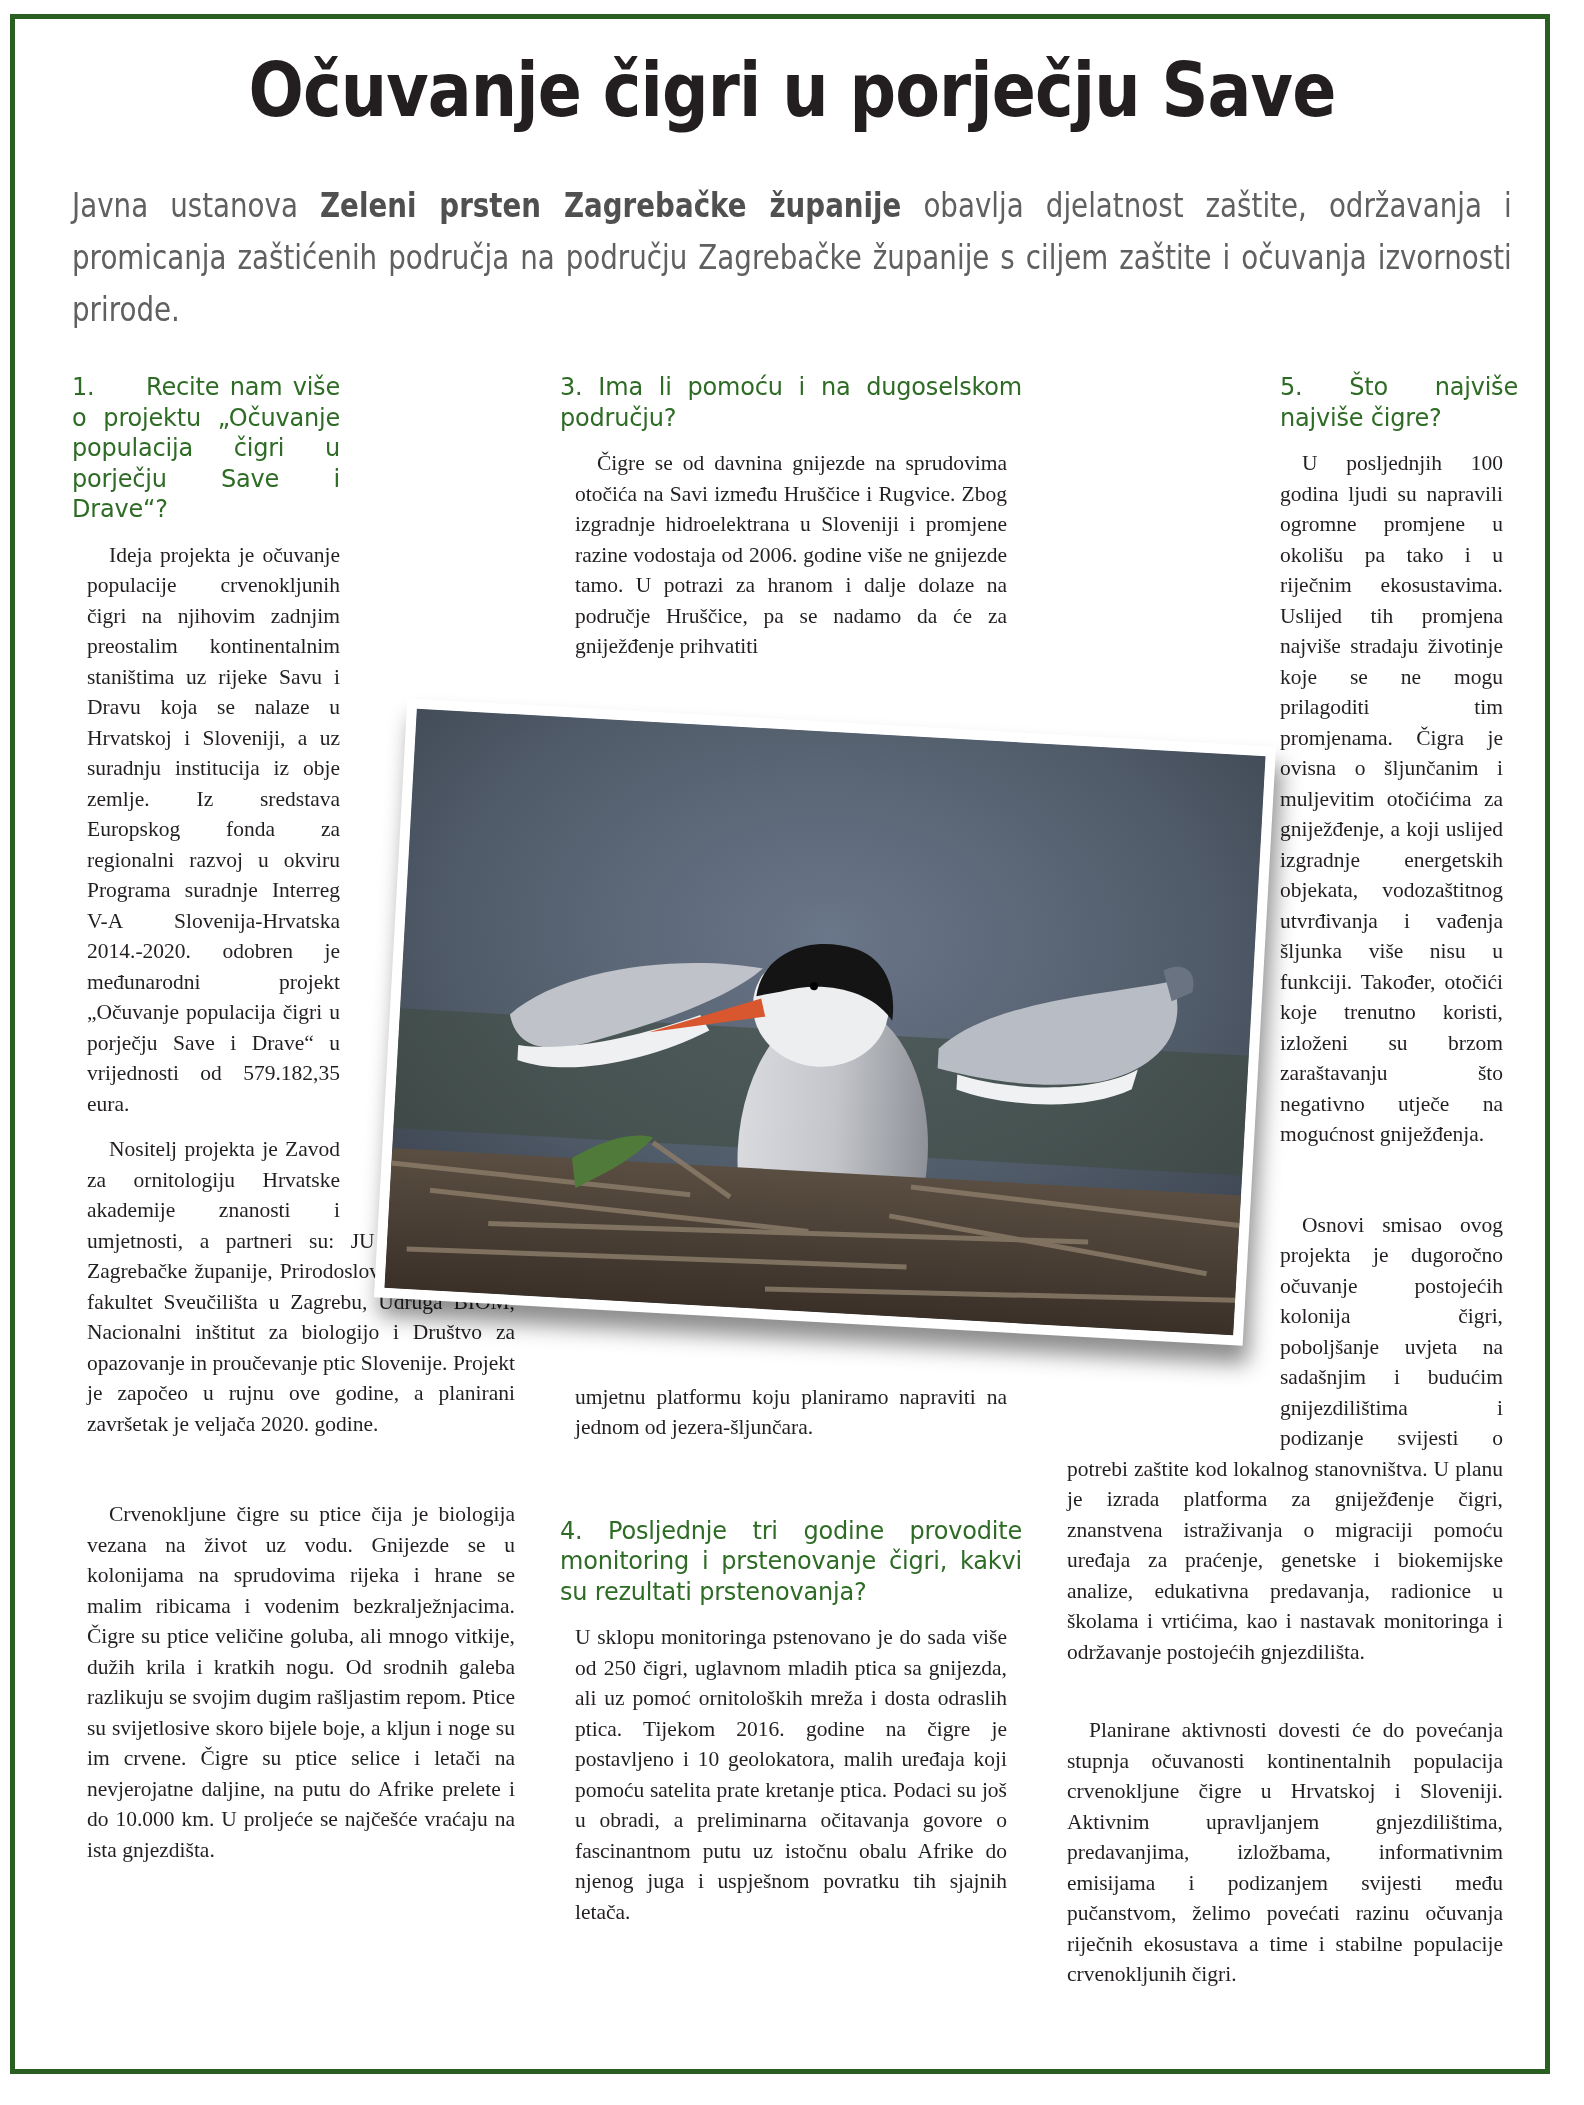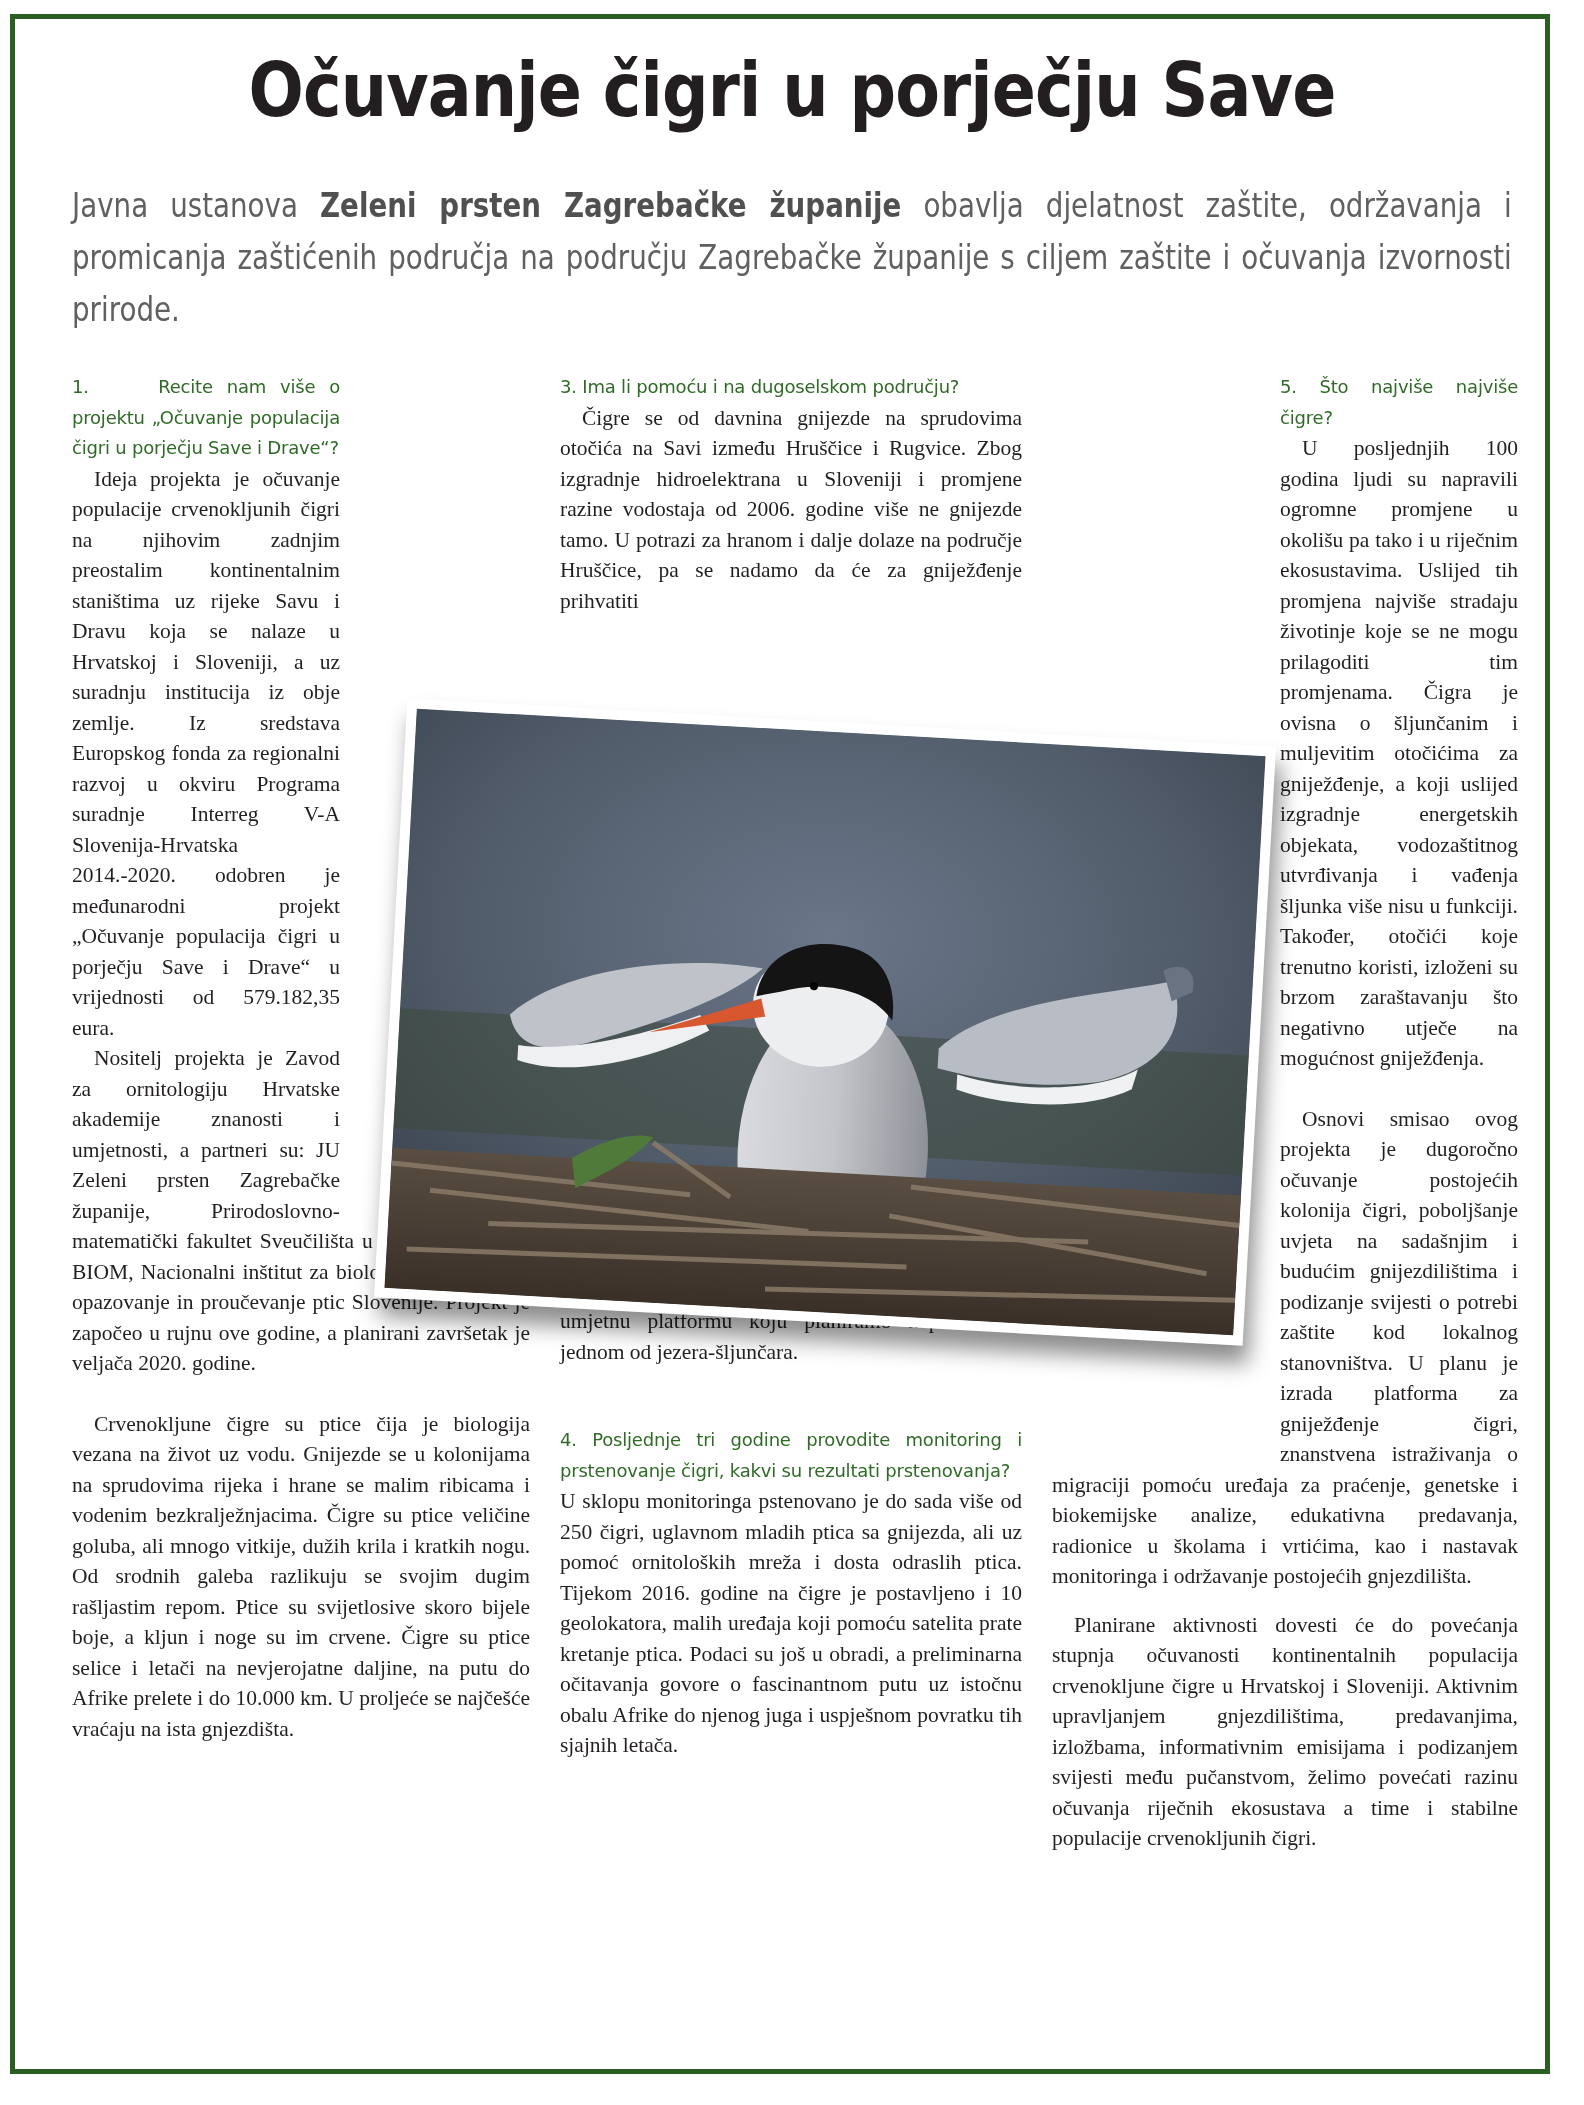--- a/index.html
+++ b/index.html
@@ -23,24 +23,24 @@
     .lead b { color: #505050; }
     .col {
       position: absolute; top: 372px;
       font-family: "Liberation Serif", serif; font-size: 21.5px; line-height: 30.5px;
       color: #231f20; text-align: justify; hyphens: auto;
     }
     .col1 { left: 72px; width: 458px; }
     .col2 { left: 560px; width: 462px; }
     .col3 { left: 1052px; width: 466px; }
     .q {
-      font-family: "DejaVu Sans", sans-serif; font-size: 18px; line-height: 30.5px;
+      font-family: "DejaVu Sans", sans-serif; font-size: 24px; line-height: 30.5px;
       color: #2e6b25; margin: 0; text-align: justify; letter-spacing: -0.2px;
     }
-    .p { margin: 0; text-indent: 22px; }
+    .p { margin: 15px; text-indent: 22px; }
     .p.noindent { text-indent: 0; }
     .gap { height: 30px; }
     .gap2 { height: 58px; }
     .photo-wrap {
       position: absolute; left: 390px; top: 722px; width: 870px; height: 600px;
       transform: rotate(3.2deg); transform-origin: center;
       background: #fff; padding: 10px; box-sizing: border-box;
       box-shadow: 6px 18px 22px rgba(0,0,0,0.45);
     }
     .photo {

